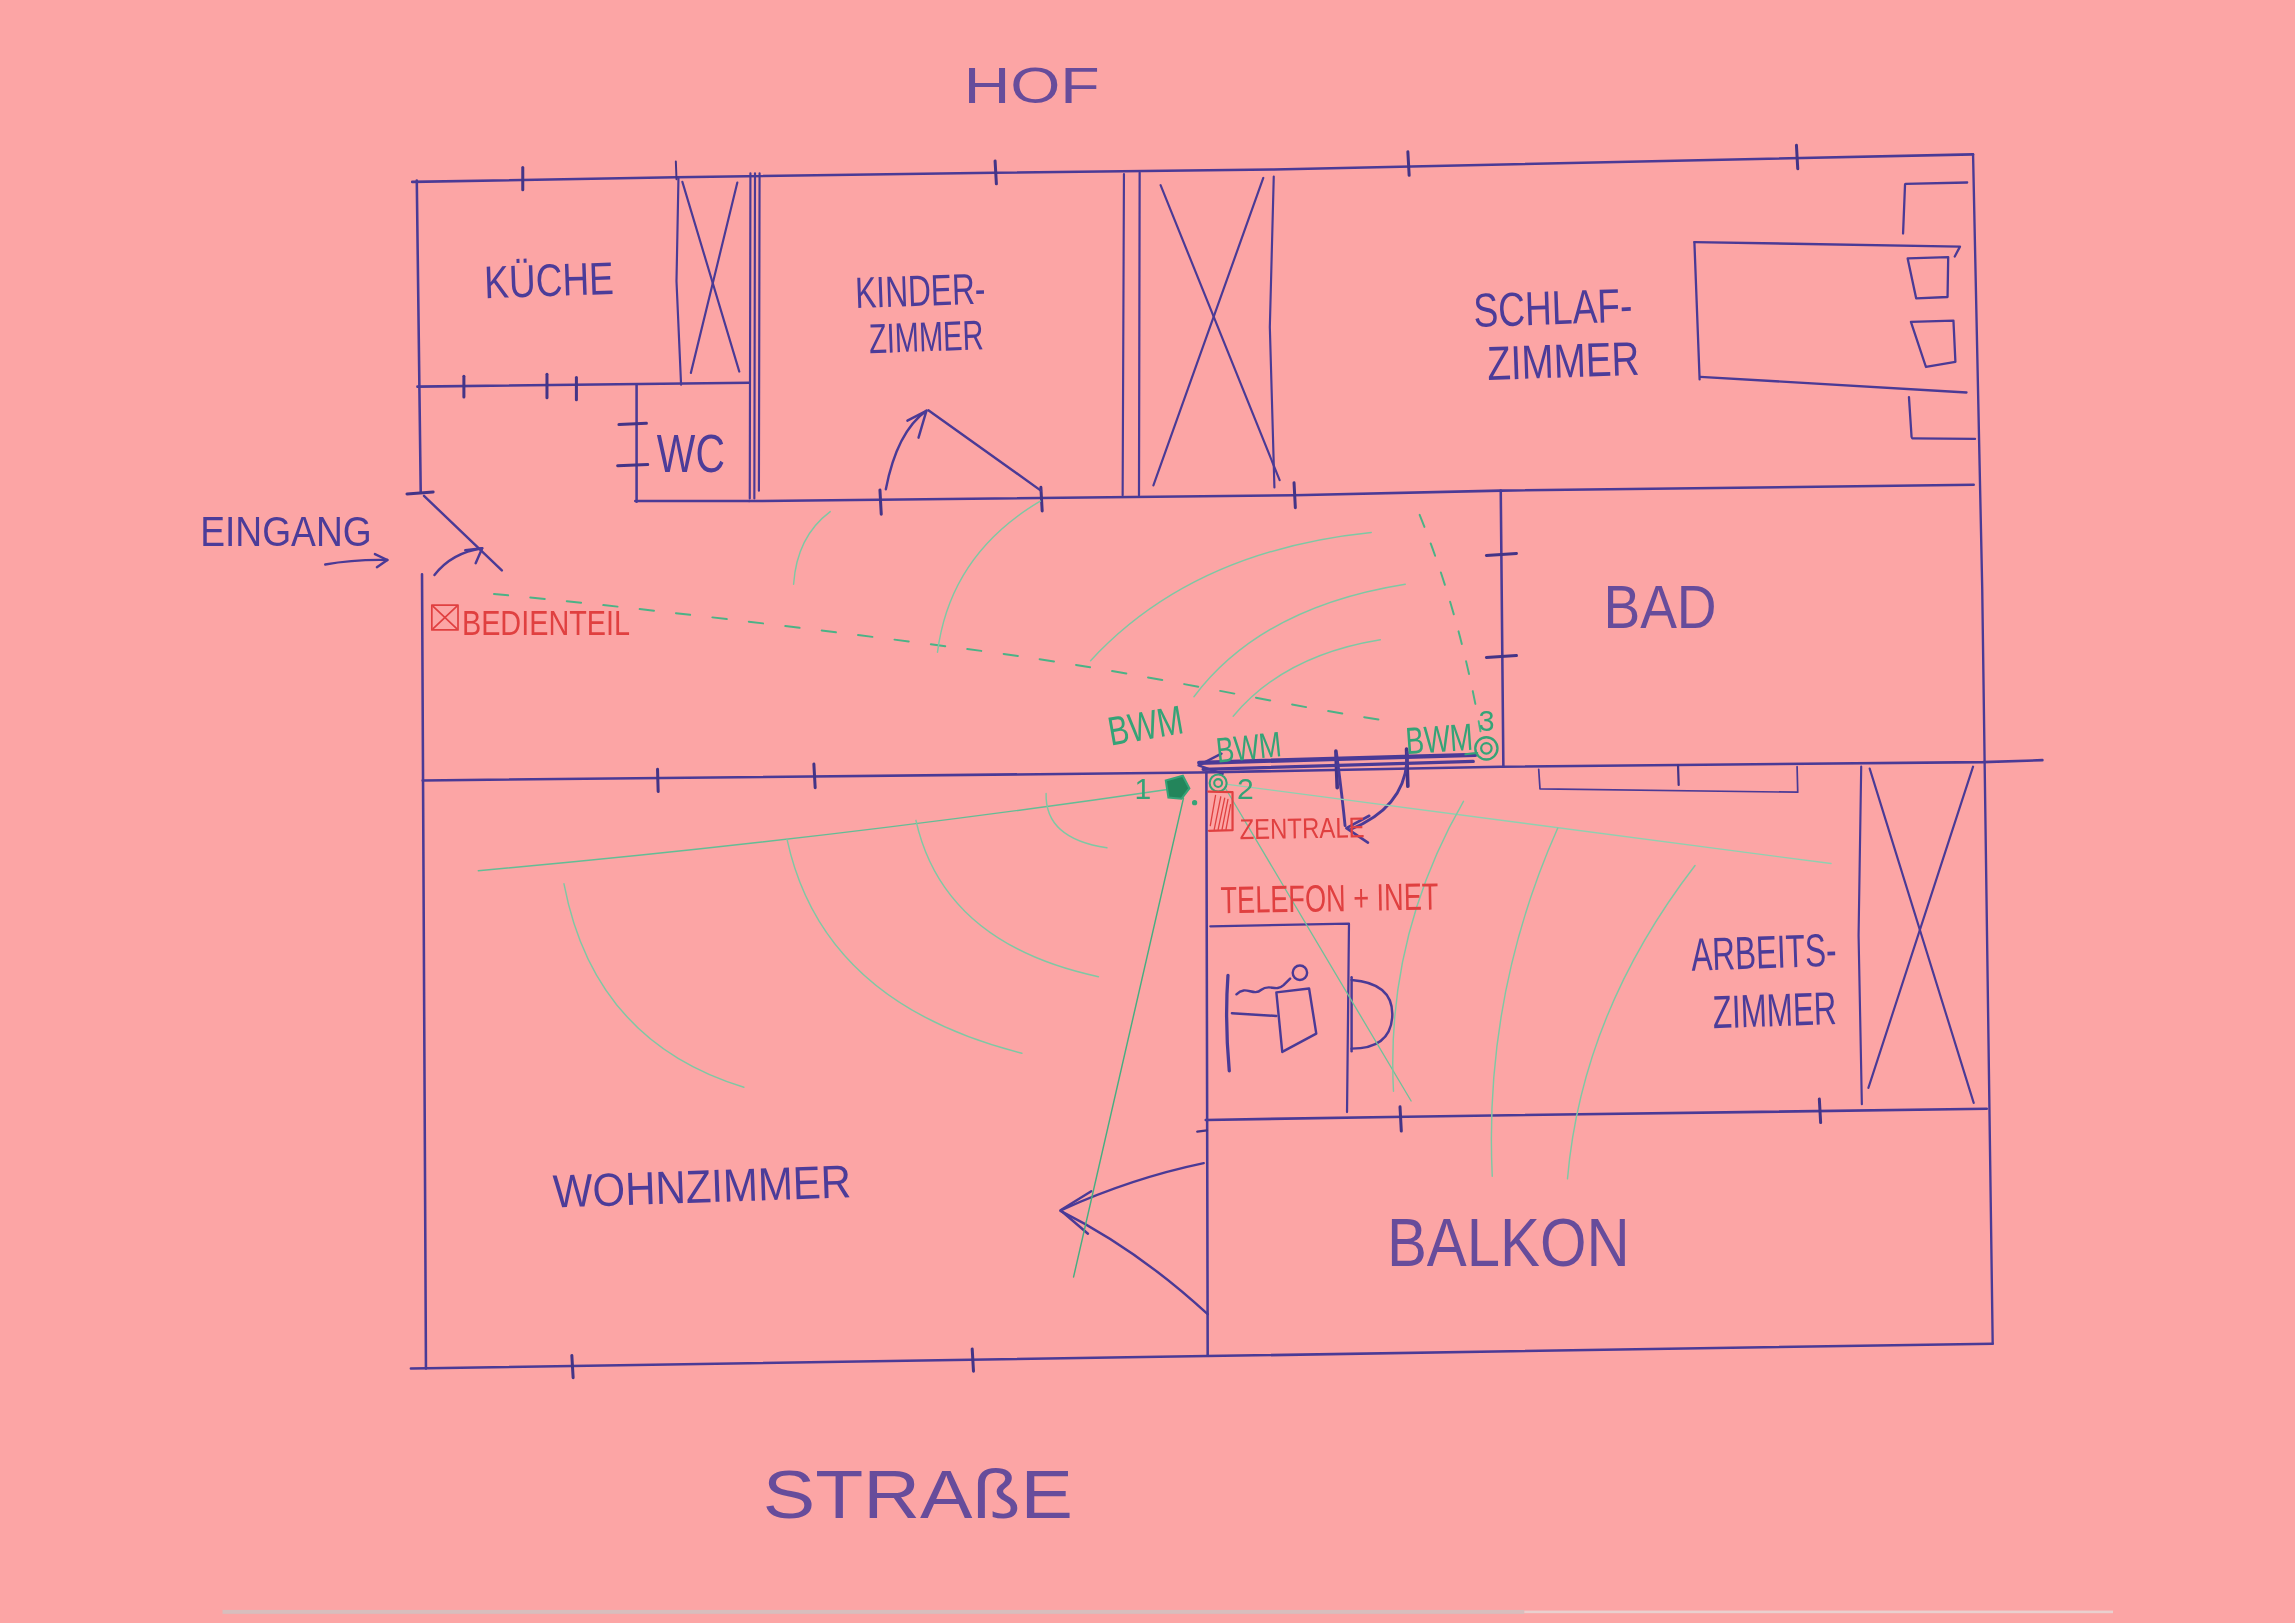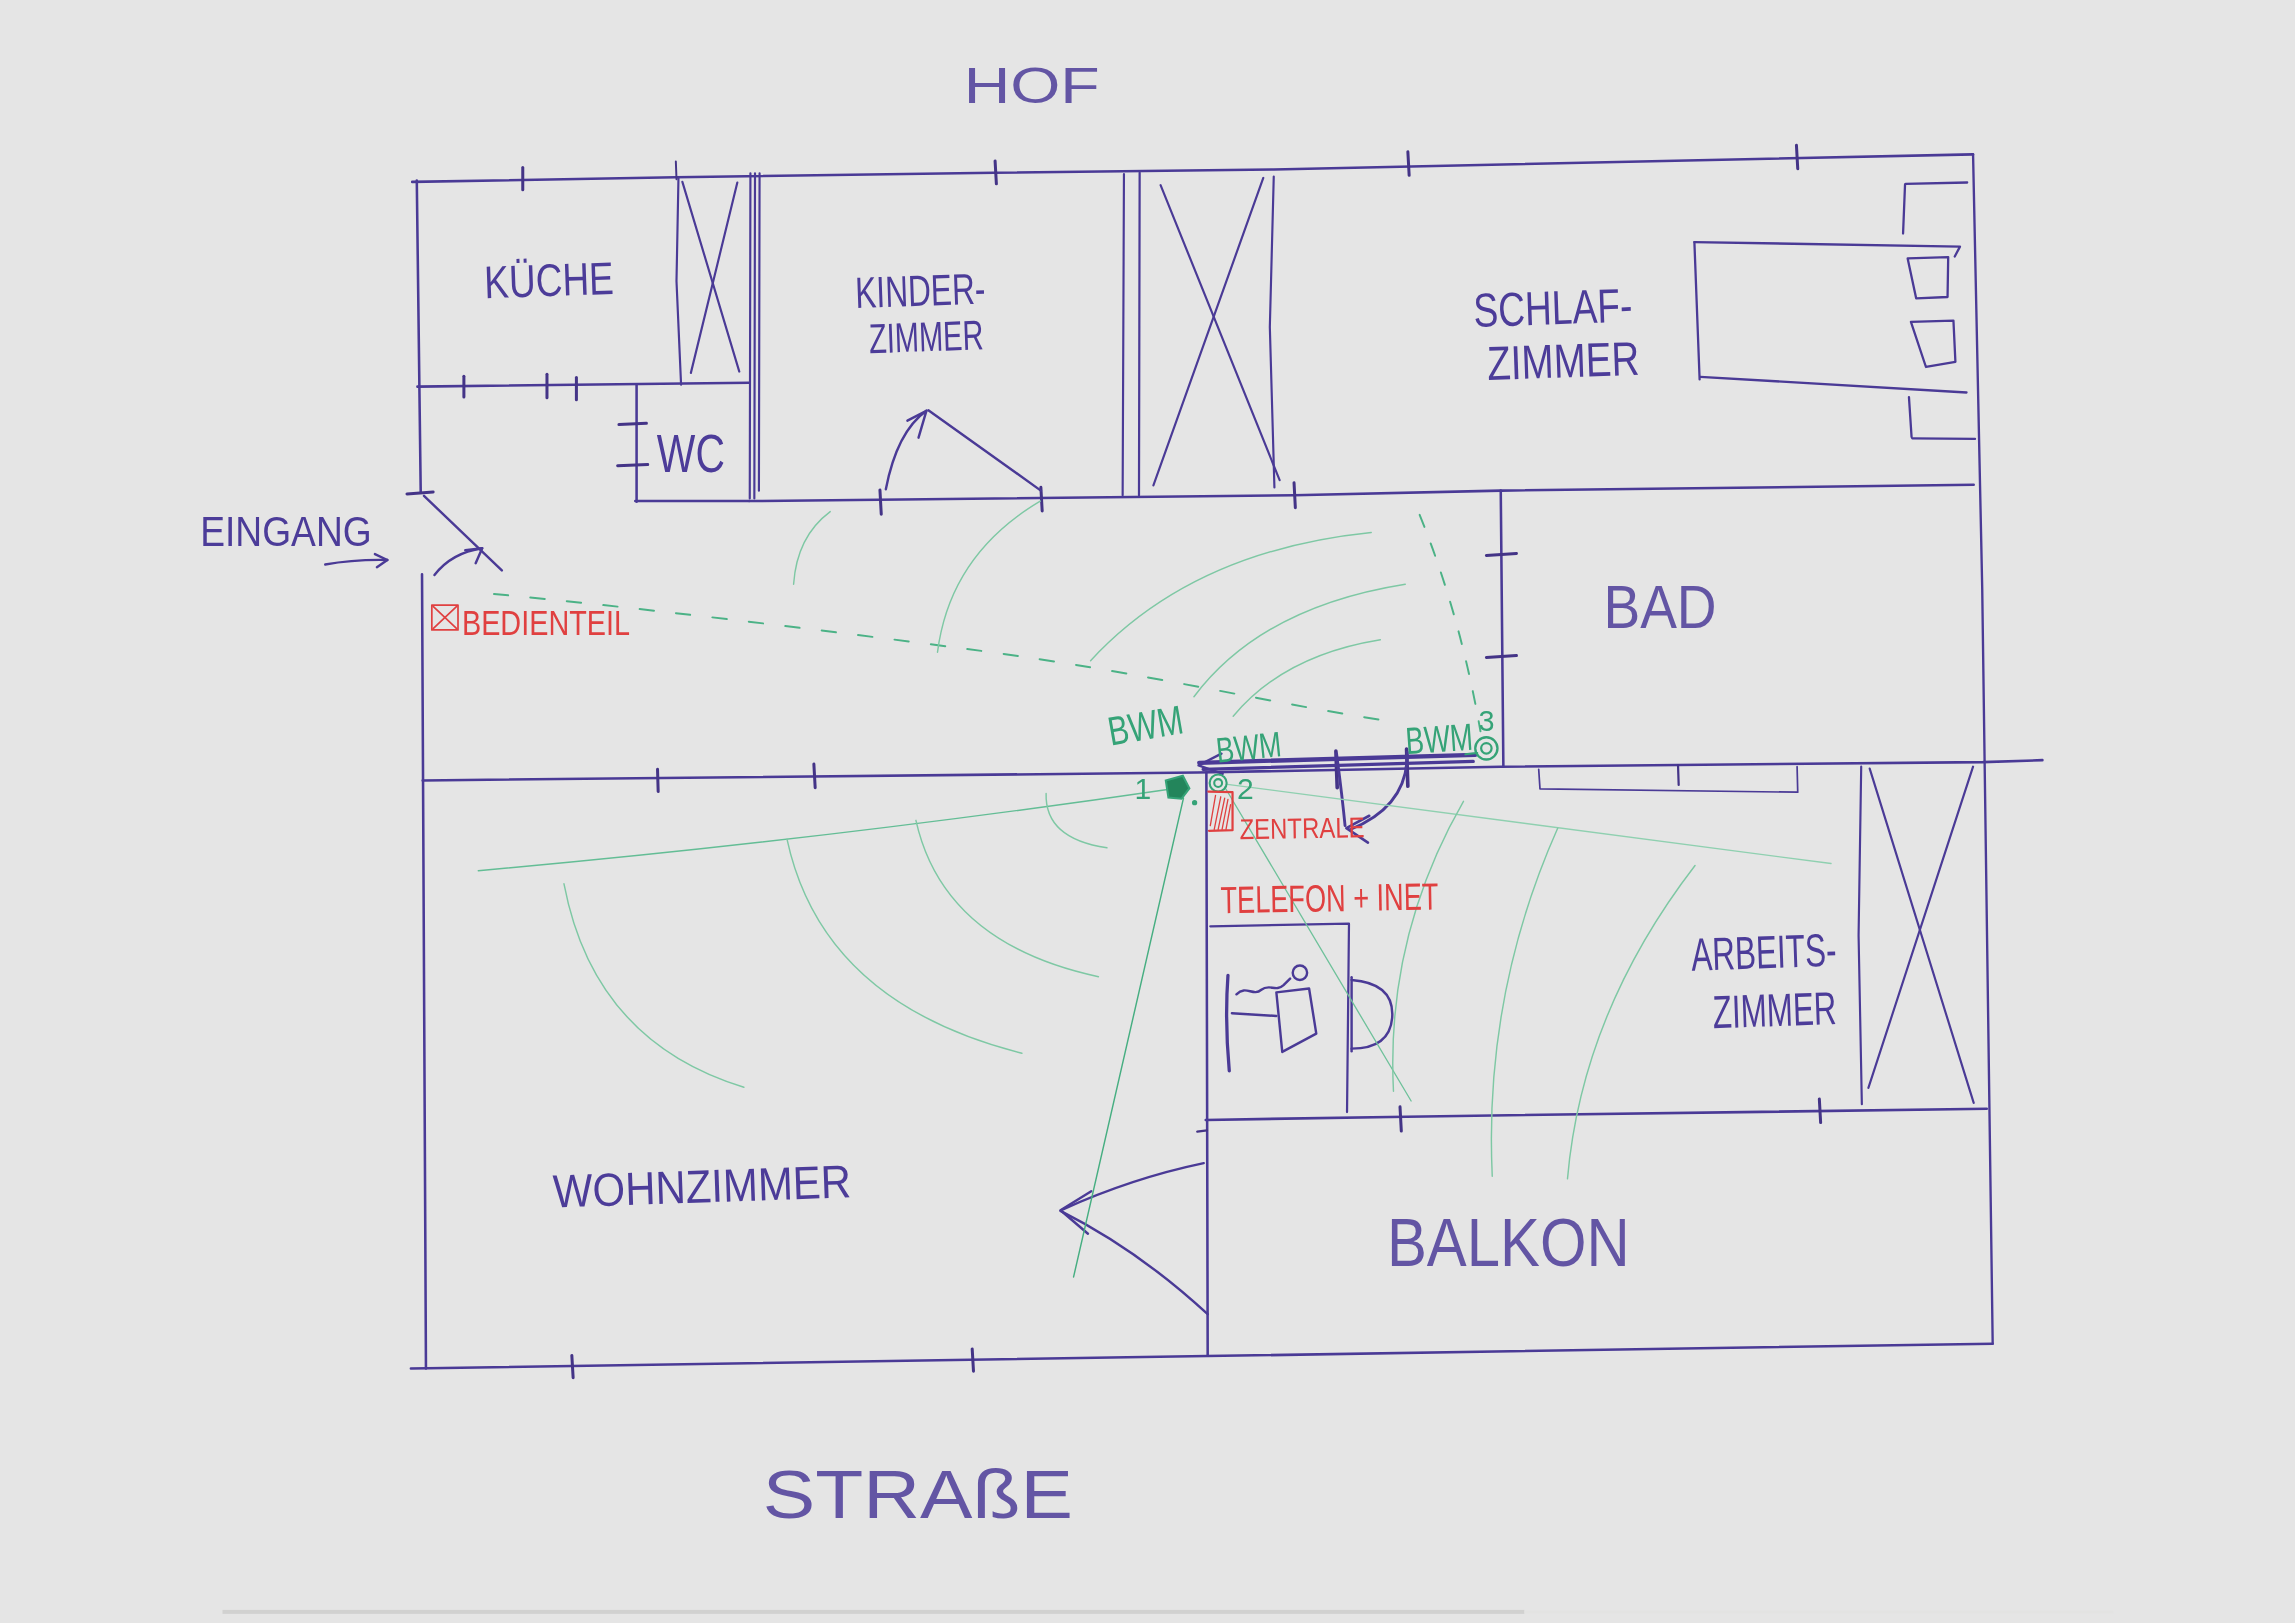--- a/index.html
+++ b/index.html
@@ -1,16 +1,16 @@
 <!DOCTYPE html>
 <html style="font-size:10.5px"><head>
 <meta charset="utf-8">
 <style>
   html,body{margin:0;padding:0;background:#ffffff;}
-  #page{position:relative;width:2295px;height:1623px;background:#e5e5e5;overflow:hidden;}
+  #page{position:relative;width:2295px;height:1623px;background:#fca5a5;overflow:hidden;}
   svg{position:absolute;left:0;top:0;}
   .pt{font-family:"Liberation Sans",sans-serif;fill:#4c3c99;}
   .gt{font-family:"Liberation Sans",sans-serif;fill:#35a377;}
   .rt{font-family:"Liberation Sans",sans-serif;fill:#e04040;}
 </style>
 </head>
 <body>
 <div id="page">
 <svg width="2295" height="1623" viewBox="0 0 3508 2481">
 

